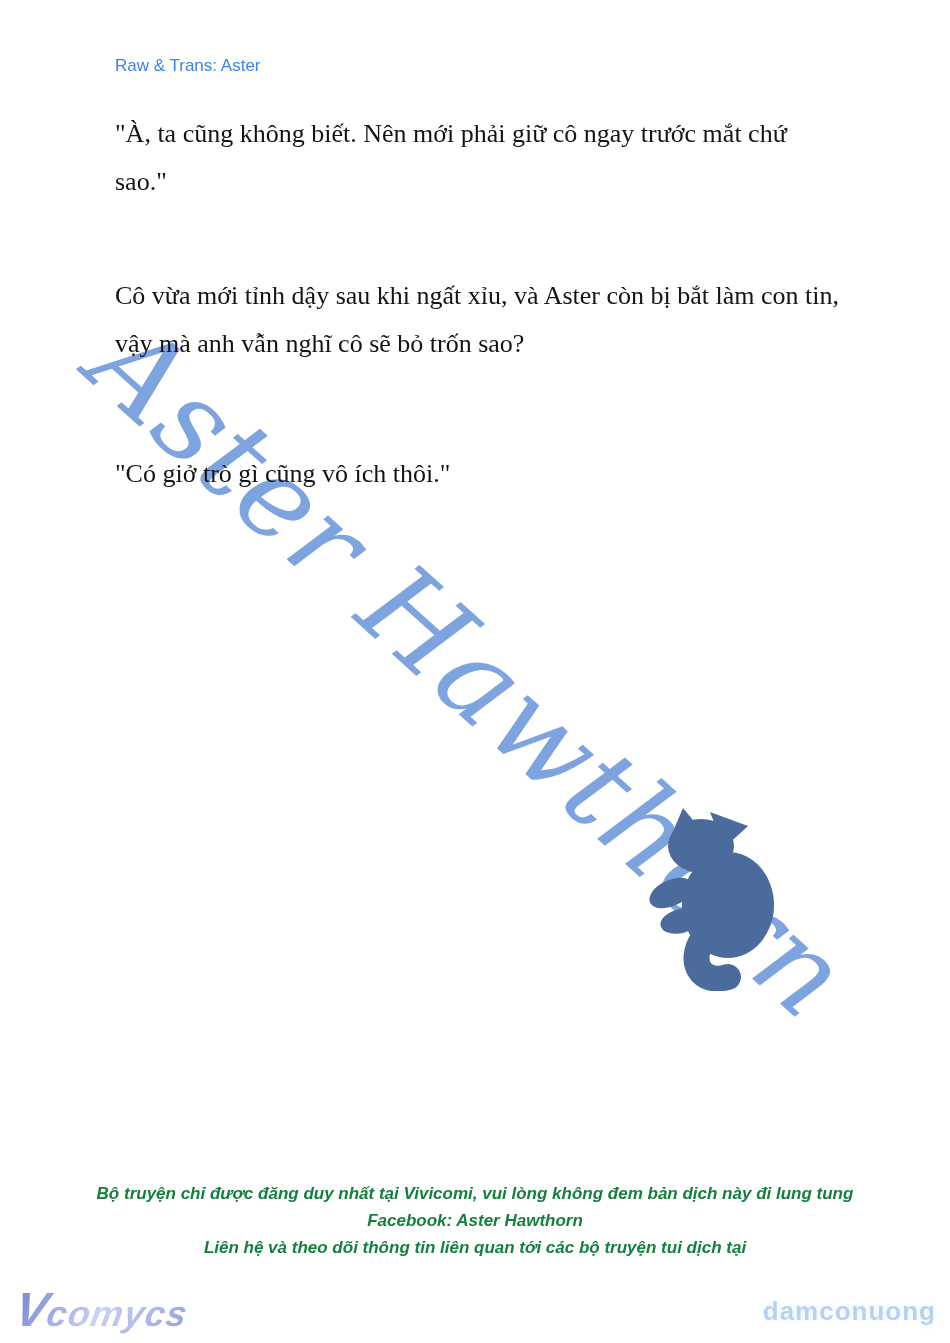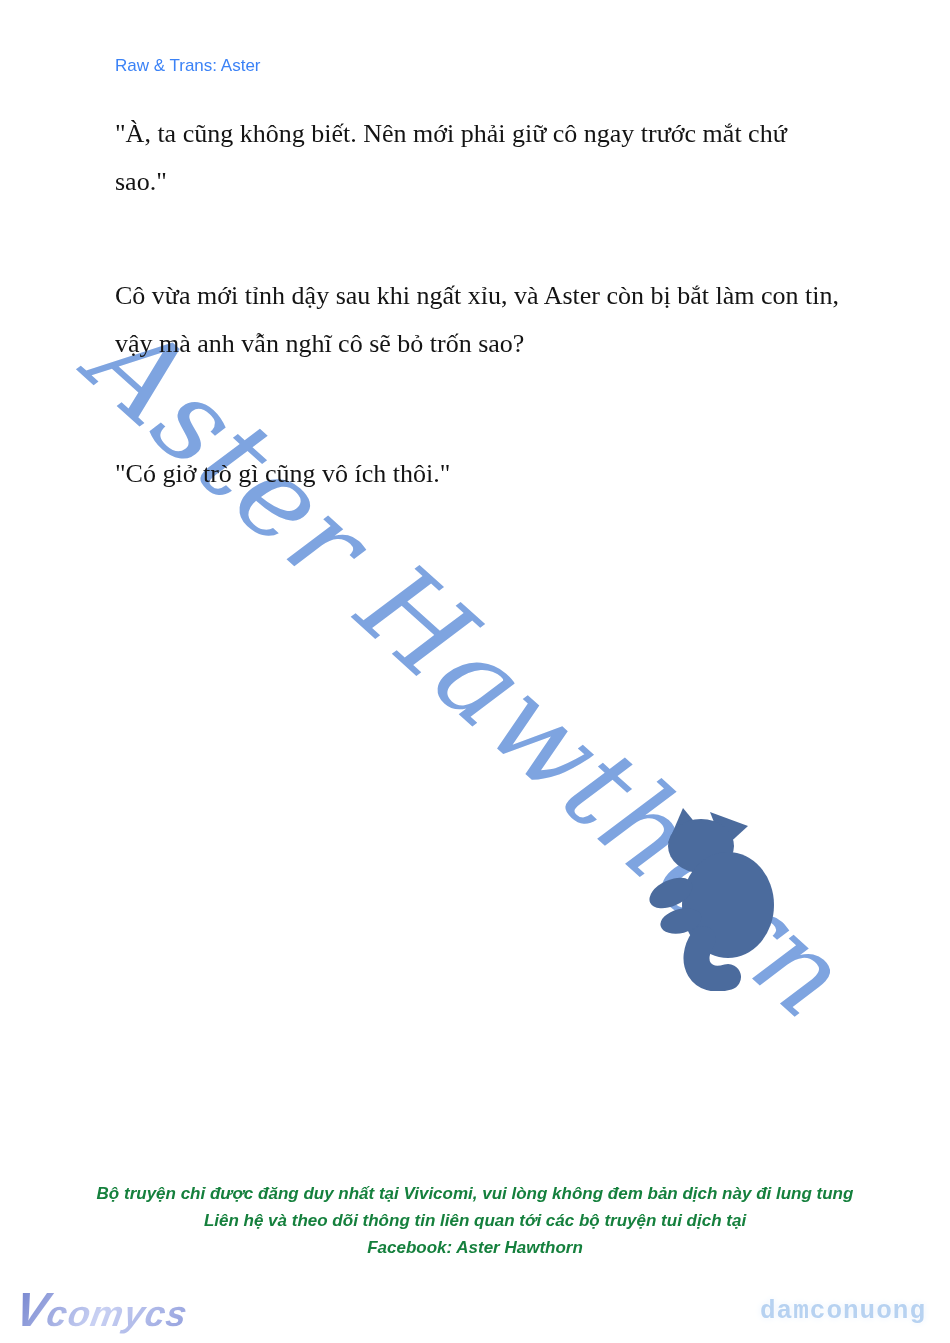--- a/index.html
+++ b/index.html
@@ -47,22 +47,22 @@
   }
   .logo .initial { font-size:48px; }
   .logo .rest { font-size:36px; letter-spacing:1px; }
   @supports (-webkit-background-clip:text) {
     .logo {
       background:linear-gradient(115deg,#7d8cd2 5%,#c9d1f3 50%,#9aa6e0 95%);
       -webkit-background-clip:text; background-clip:text; color:transparent;
     }
   }
   .credit {
-    position:absolute; right:24px; top:1296px;
-    font-family:Liberation Mono, monospace; font-weight:bold;
+    position:absolute; right:14px; top:1296px;
+    font-family:Liberation Sans, sans-serif; font-weight:bold;
     font-size:26px; letter-spacing:1px;
     color:#b7d2f1;
     text-shadow:0 0 3px #ffffff, 0 0 7px #e6f0fb;
     z-index:2;
   }
 </style>
 </head>
 <body>
 
 <div class="page">
@@ -86,21 +86,21 @@
   </div>
 
   <div class="content">
     <p class="body-par first">"À, ta cũng không biết. Nên mới phải giữ cô ngay trước mắt chứ sao."</p>
     <p class="body-par">Cô vừa mới tỉnh dậy sau khi ngất xỉu, và Aster còn bị bắt làm con tin, vậy mà anh vẫn nghĩ cô sẽ bỏ trốn sao?</p>
     <p class="body-par">"Có giở trò gì cũng vô ích thôi."</p>
   </div>
 
   <div class="footer">
     <div>Bộ truyện chỉ được đăng duy nhất tại Vivicomi, vui lòng không đem bản dịch này đi lung tung</div>
+    <div>Facebook: Aster Hawthorn</div>
     <div>Liên hệ và theo dõi thông tin liên quan tới các bộ truyện tui dịch tại</div>
-    <div>Facebook: Aster Hawthorn</div>
   </div>
 
   <div class="logo"><span class="initial">V</span><span class="rest">comycs</span></div>
 
   <div class="credit">damconuong</div>
 
 </div>
 
 </body></html>

